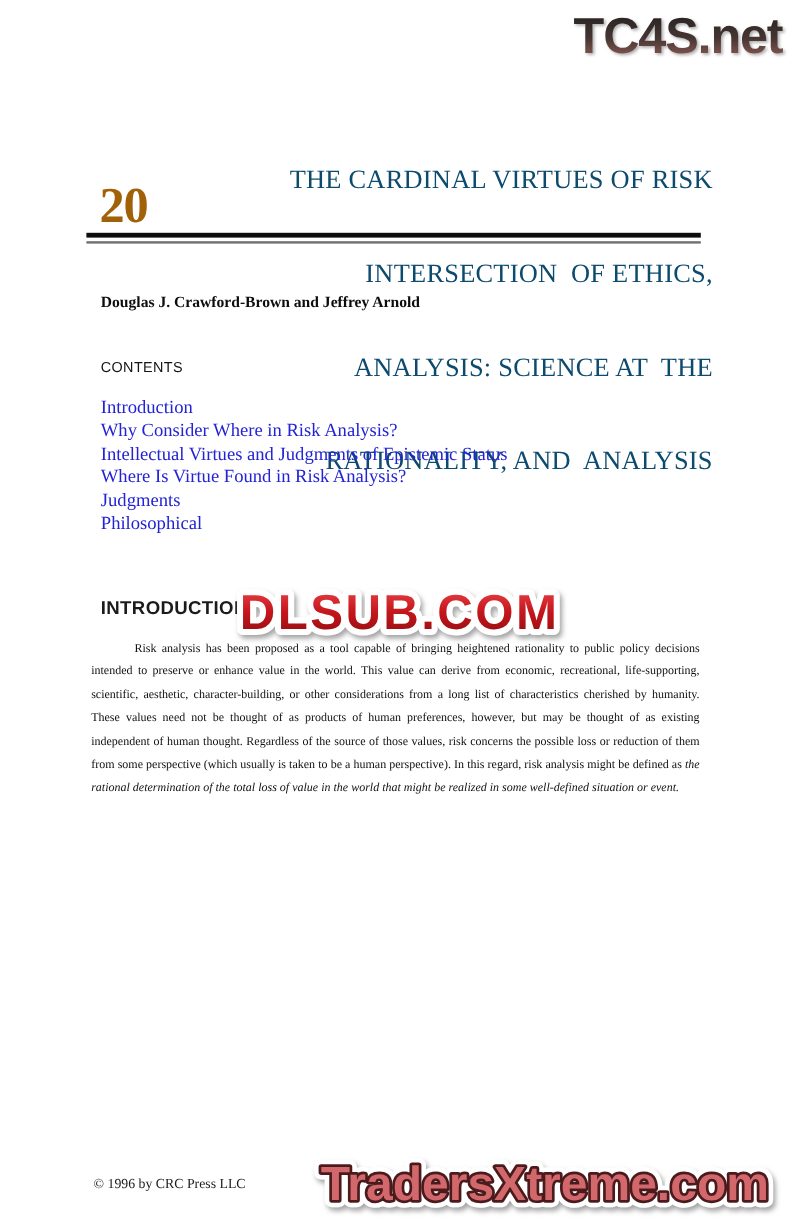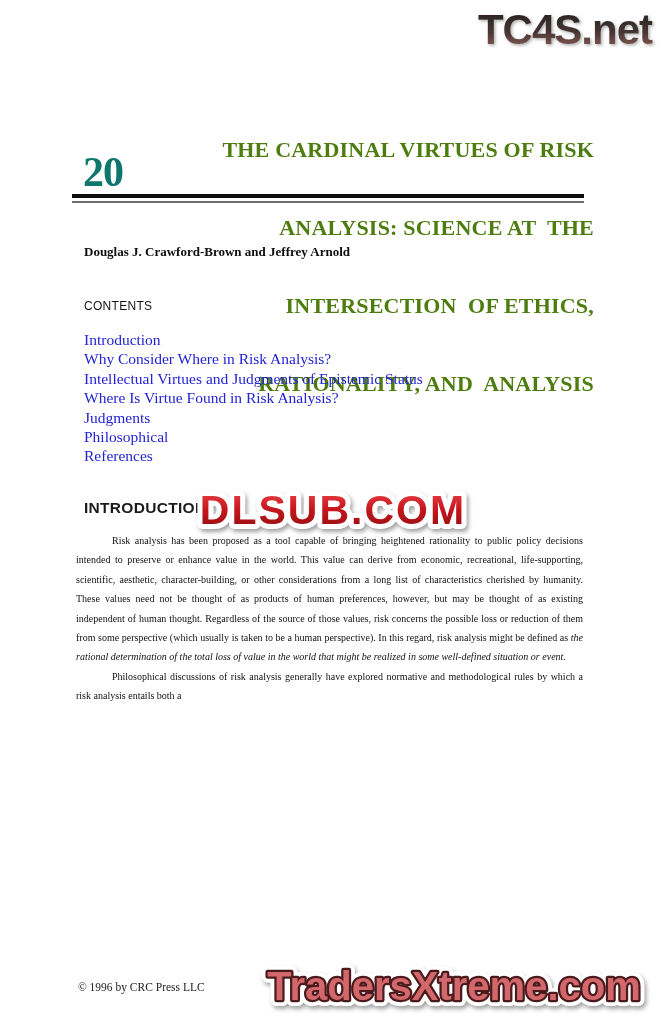--- a/index.html
+++ b/index.html
@@ -7,26 +7,26 @@
     position:relative; width:662px; height:1024px; background:#ffffff;
     font-family:"Liberation Serif", serif; color:#101010; overflow:hidden;
   }
   .abs { position:absolute; }
 
   
   .tc4s-svg { left:428px; top:0px; }
 
   
   .chapter-number {
-    left:83px; top:148px; font-size:42px; font-weight:bold; color:#0f766e;
+    left:83px; top:148px; font-size:42px; font-weight:bold; color:#a16207;
     letter-spacing:-1px;
   }
   .title-block {
-    right:68px; top:85px; text-align:right; font-weight:bold;
-    font-size:22px; line-height:26px; color:#4d7c0f; white-space:pre;
+    right:68px; top:85px; text-align:right; font-weight:normal;
+    font-size:22px; line-height:26px; color:#0c4a6e; white-space:pre;
     letter-spacing:0.2px;
   }
   .rule-thick { left:72px; top:194px; width:512px; height:4px; background:#0d0d0d; }
   .rule-thin  { left:72px; top:201px; width:512px; height:2px; background:#6f6f6f; }
 
   
   .author { left:84px; top:244px; font-weight:bold; font-size:13px; color:#0d0d0d; }
 
   
   .contents-heading {
@@ -75,40 +75,39 @@
         <feDropShadow dx="1.5" dy="1.5" stdDeviation="1.4" flood-color="#9a9a9a" flood-opacity="0.8"></feDropShadow>
       </filter>
     </defs>
     <text x="224" y="44" text-anchor="end" font-size="42" letter-spacing="-1" fill="url(#g-tc4s)" filter="url(#f-tc4s)">TC4S.net</text>
   </svg>
 
   <div class="abs chapter-number">20</div>
 
   <div class="abs title-block">
     <div>THE CARDINAL VIRTUES OF RISK</div>
+    <div>INTERSECTION  OF ETHICS,</div>
     <div>ANALYSIS: SCIENCE AT  THE</div>
-    <div>INTERSECTION  OF ETHICS,</div>
     <div>RATIONALITY, AND  ANALYSIS</div>
   </div>
 
   <div class="abs rule-thick"></div>
   <div class="abs rule-thin"></div>
 
   <div class="abs author">Douglas J.  Crawford-Brown and Jeffrey  Arnold</div>
 
   <h2 class="abs contents-heading" style="margin:0;">CONTENTS</h2>
 
   <nav class="abs toc">
     <a>Introduction</a>
     <a>Why Consider Where in Risk Analysis?</a>
     <a>Intellectual Virtues and Judgments of Epistemic Status</a>
     <a>Where Is Virtue Found in Risk Analysis?</a>
     <a>Judgments</a>
     <a>Philosophical</a>
-    <a>References</a>
   </nav>
 
   <h2 class="abs intro-heading" style="margin:0;">INTRODUCTION</h2>
 
   <svg class="abs dlsub-svg" width="310" height="64" viewBox="0 0 310 64">
     <defs>
       <linearGradient id="g-dlsub" x1="0" y1="0" x2="0" y2="1">
         <stop offset="0" stop-color="#ef474c"></stop>
         <stop offset="0.5" stop-color="#c4161c"></stop>
         <stop offset="1" stop-color="#8e0c10"></stop>
@@ -116,21 +115,20 @@
       <filter id="f-dlsub" x="-20%" y="-20%" width="140%" height="140%">
         <feDropShadow dx="2" dy="3" stdDeviation="2" flood-color="#9a9a9a" flood-opacity="0.9"></feDropShadow>
       </filter>
     </defs>
     <text x="155" y="46" text-anchor="middle" font-size="41" letter-spacing="2" fill="#ffffff" stroke="#ffffff" stroke-width="10" stroke-linejoin="round" paint-order="stroke" filter="url(#f-dlsub)">DLSUB.COM</text>
     <text x="155" y="46" text-anchor="middle" font-size="41" letter-spacing="2" fill="url(#g-dlsub)">DLSUB.COM</text>
   </svg>
 
   <div class="abs body-text">
     <p><span>Risk analysis has been proposed as a tool capable of bringing heightened rationality to public policy decisions intended to preserve or enhance value in the world. This value can derive from economic, recreational, life-supporting, scientific, aesthetic, character-building, or other considerations from a long list of characteristics cherished by humanity. These values need not be thought of as products of human preferences, however, but may be thought of as existing independent of human thought. Regardless of the source of those values, risk concerns the possible loss or reduction of them from some perspective (which usually is taken to be a human perspective). In this regard, risk analysis might be defined as </span><i>the rational determination of  the total loss of  value in the world that might be realized in some well-defined situation or event.</i></p>
-    <p>Philosophical discussions of risk analysis generally have explored normative and methodological rules by which a risk analysis entails both a</p>
   </div>
 
   <div class="abs copyright">© 1996 by CRC Press LLC</div>
 
   <svg class="abs traders-svg" width="416" height="64" viewBox="0 0 416 64">
     <defs>
       <filter id="f-traders" x="-20%" y="-20%" width="140%" height="140%">
         <feDropShadow dx="2" dy="3" stdDeviation="2.2" flood-color="#9a9a9a" flood-opacity="0.9"></feDropShadow>
       </filter>
     </defs>

